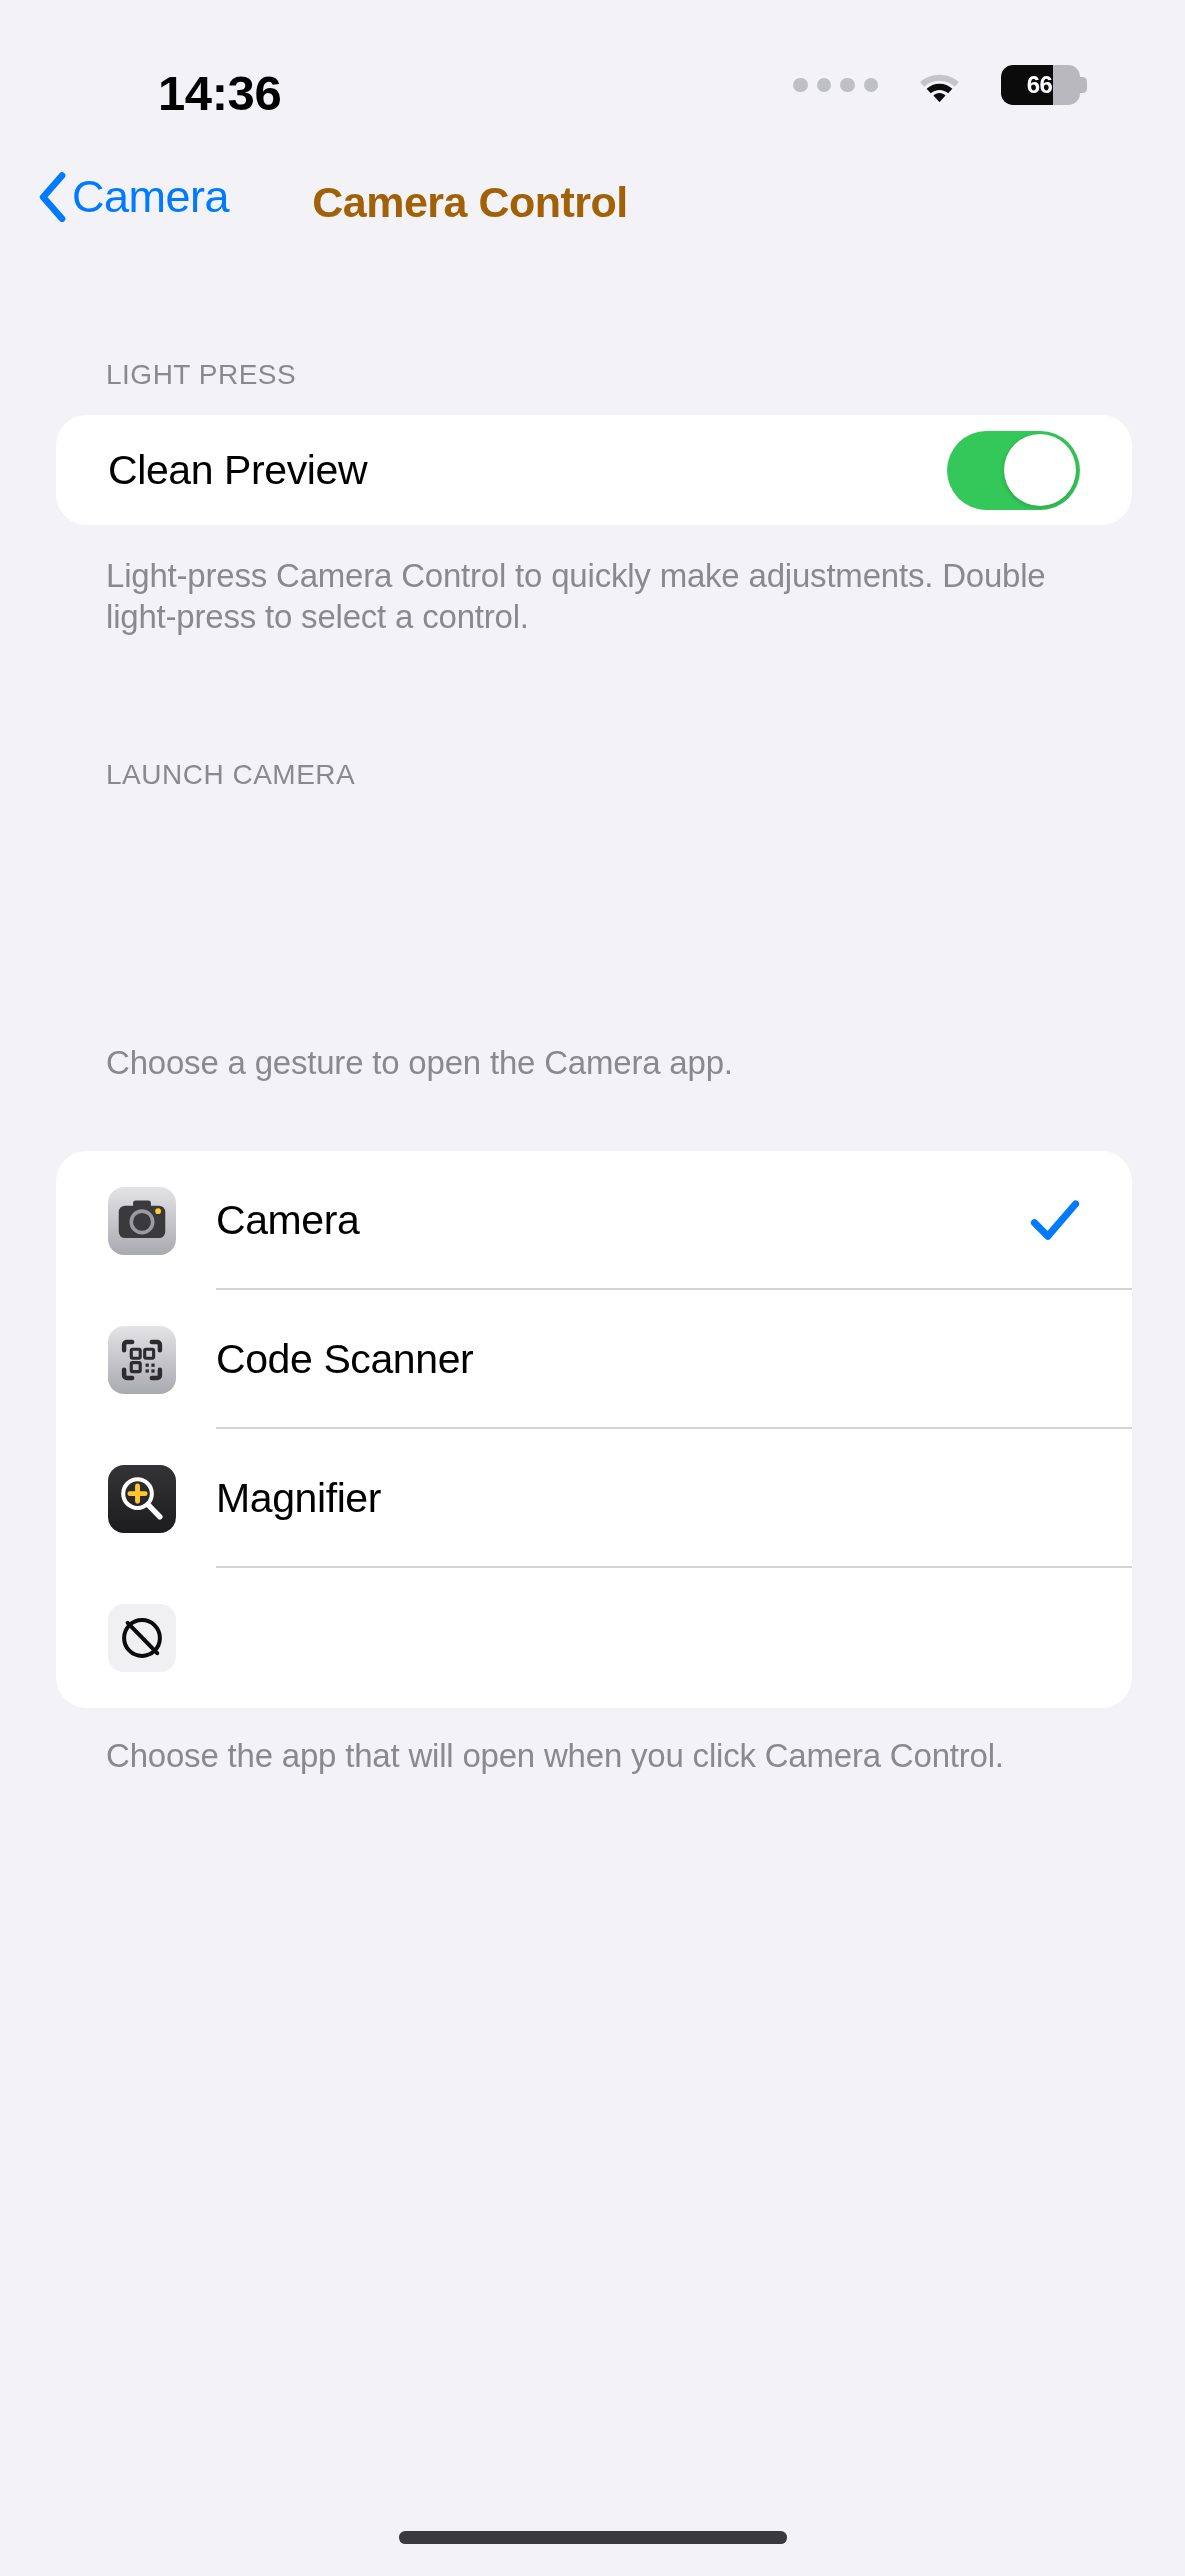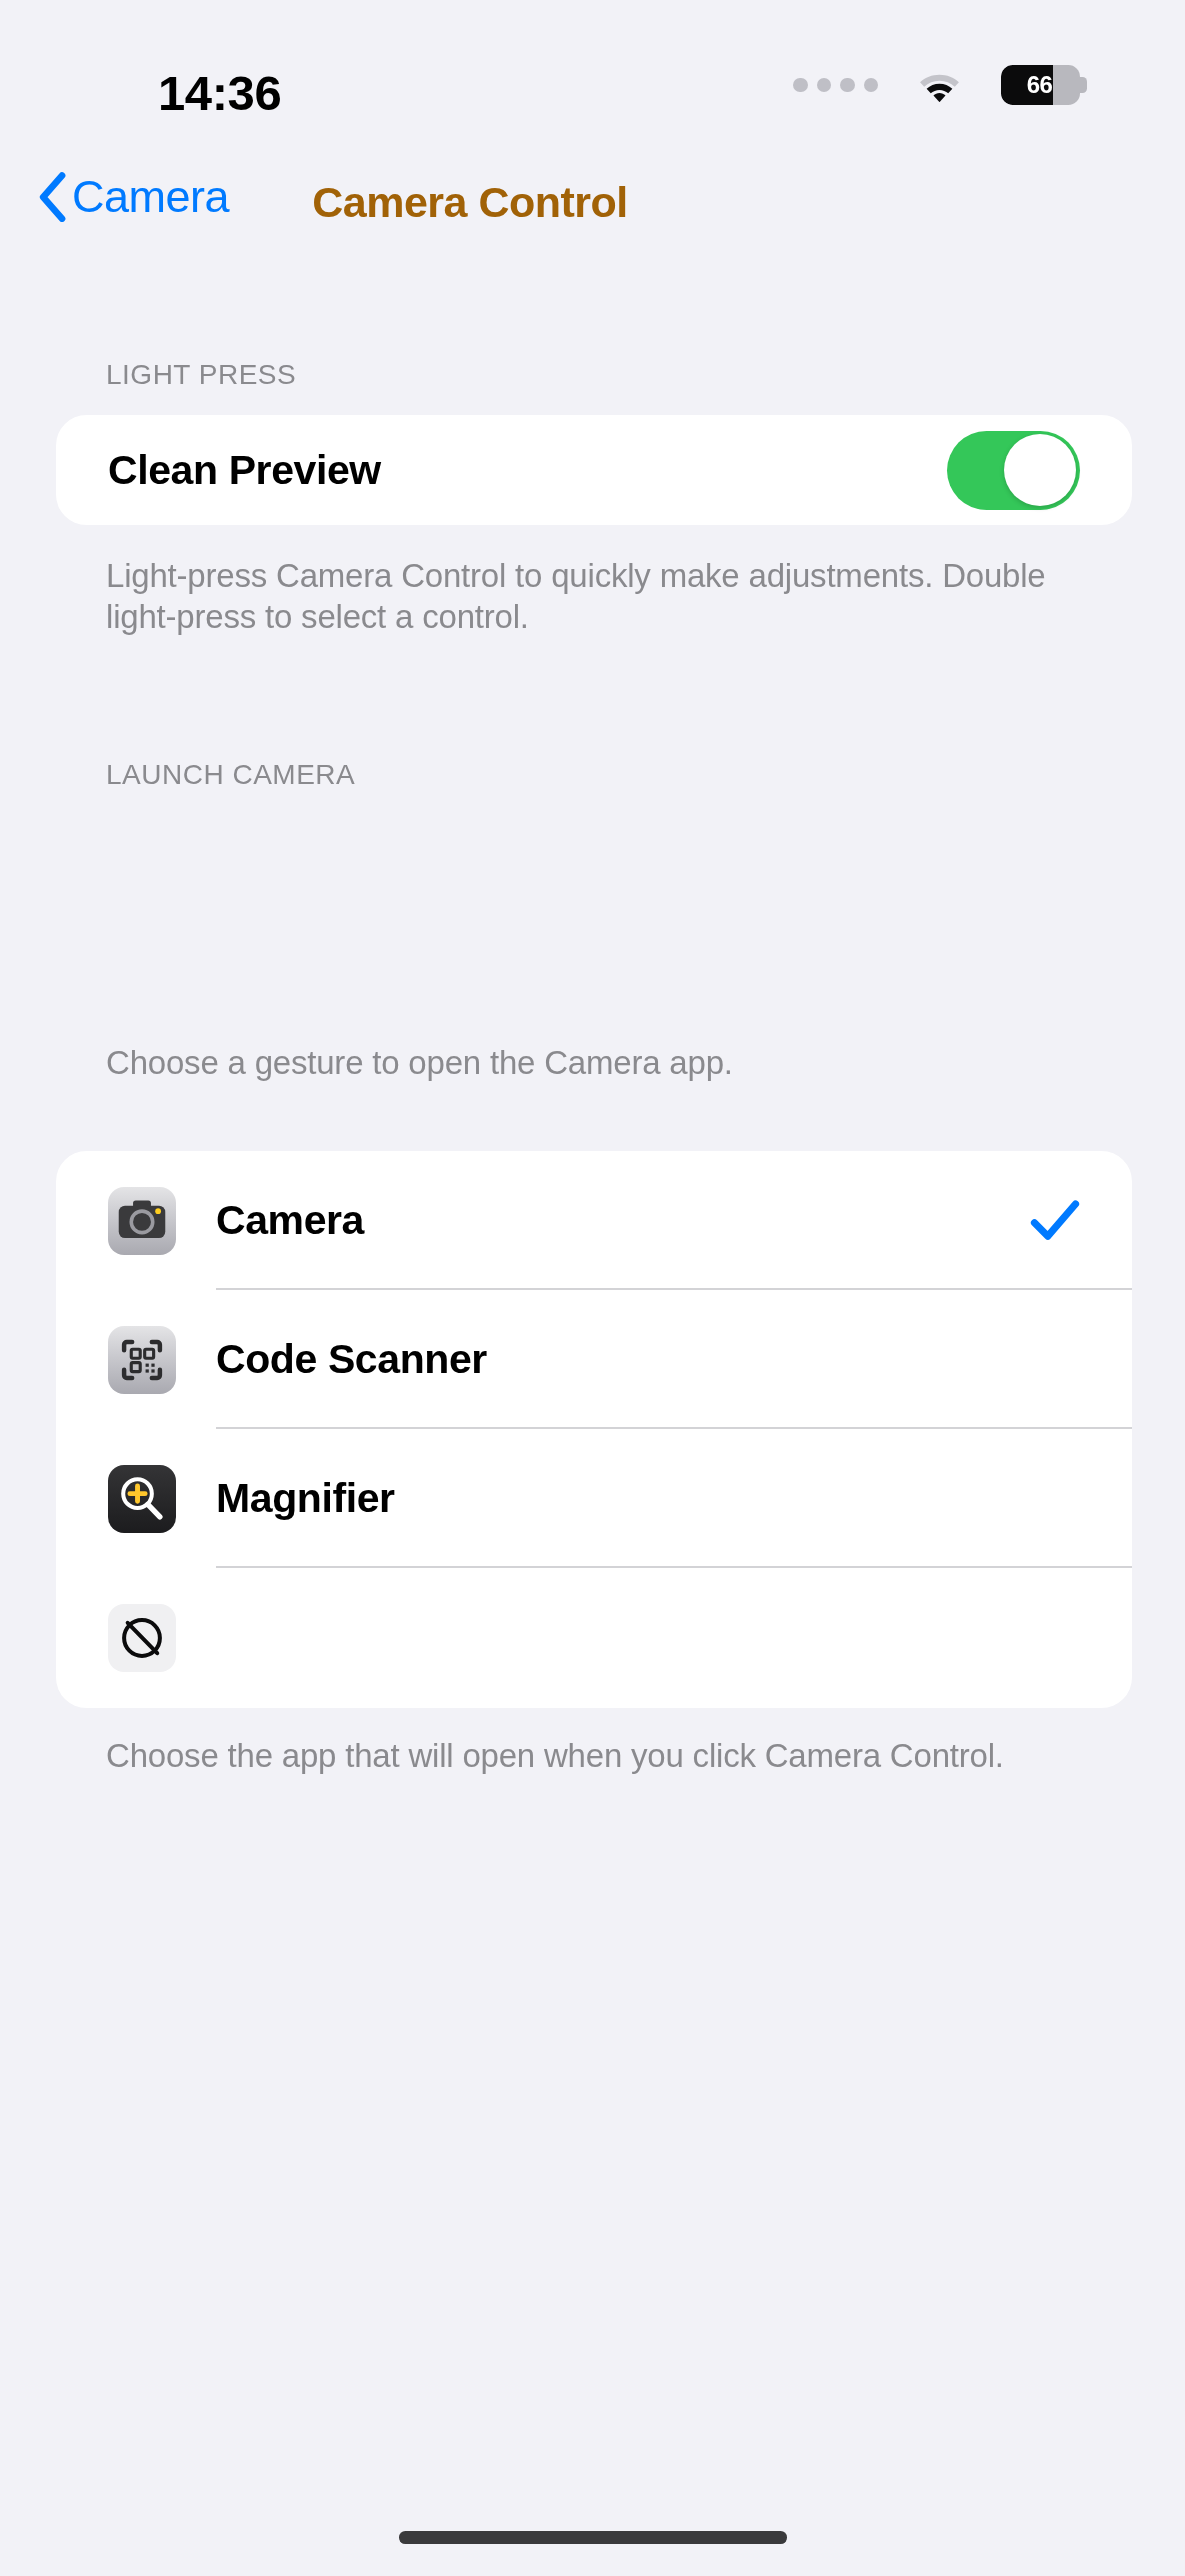--- a/index.html
+++ b/index.html
@@ -70,21 +70,21 @@
     font-size:43px; font-weight:700; color:#a16207; letter-spacing:-0.5px;
   }
 
   
   .section-header {
     position:absolute; left:106px;
     font-size:28px; color:#8A8A8E; letter-spacing:0.5px;
   }
   .card {
     position:absolute; left:56px; width:1076px;
-    background:#FFFFFF; border-radius:30.5px;font-weight:bold;
+    background:#FFFFFF; border-radius:30.5px;
   }
   .row {
     position:relative; display:flex; align-items:center;
     height:110px; padding:0 52px;
   }
   .row .title {
     font-size:41px; color:#000; letter-spacing:-0.4px; flex:1;
   }
   .sep {
     position:absolute; left:52px; right:0; bottom:0; height:1.8px;

